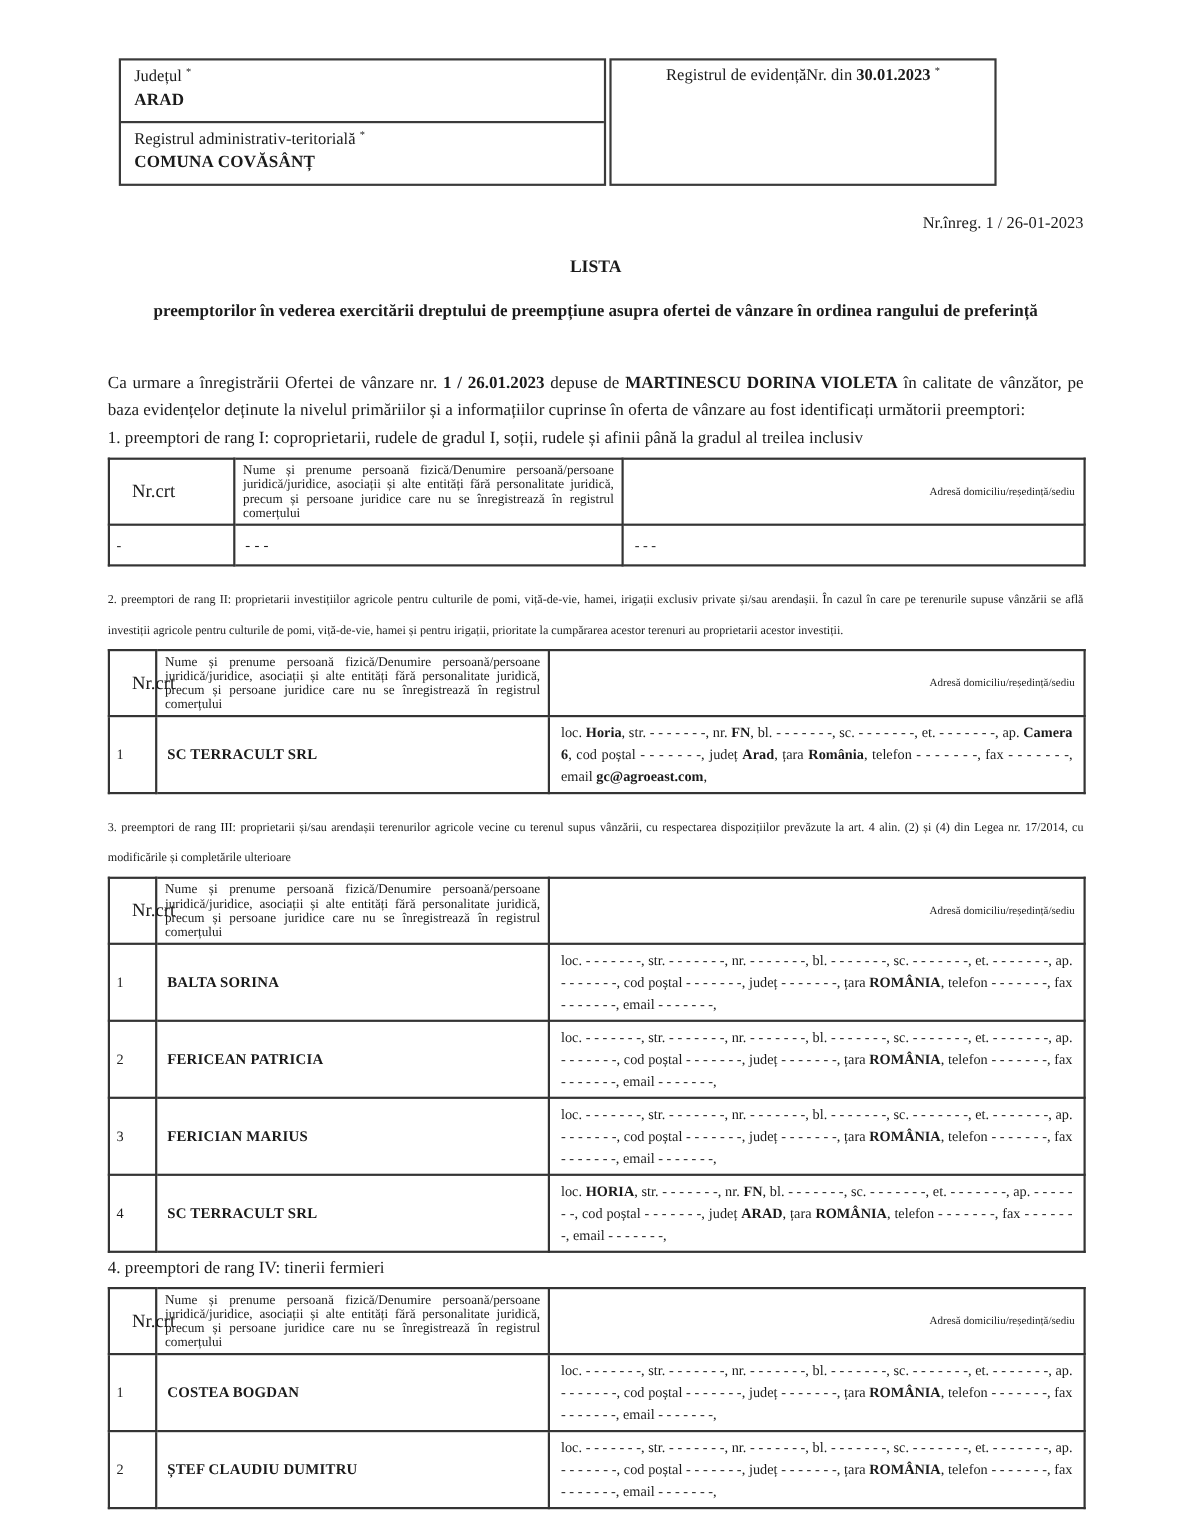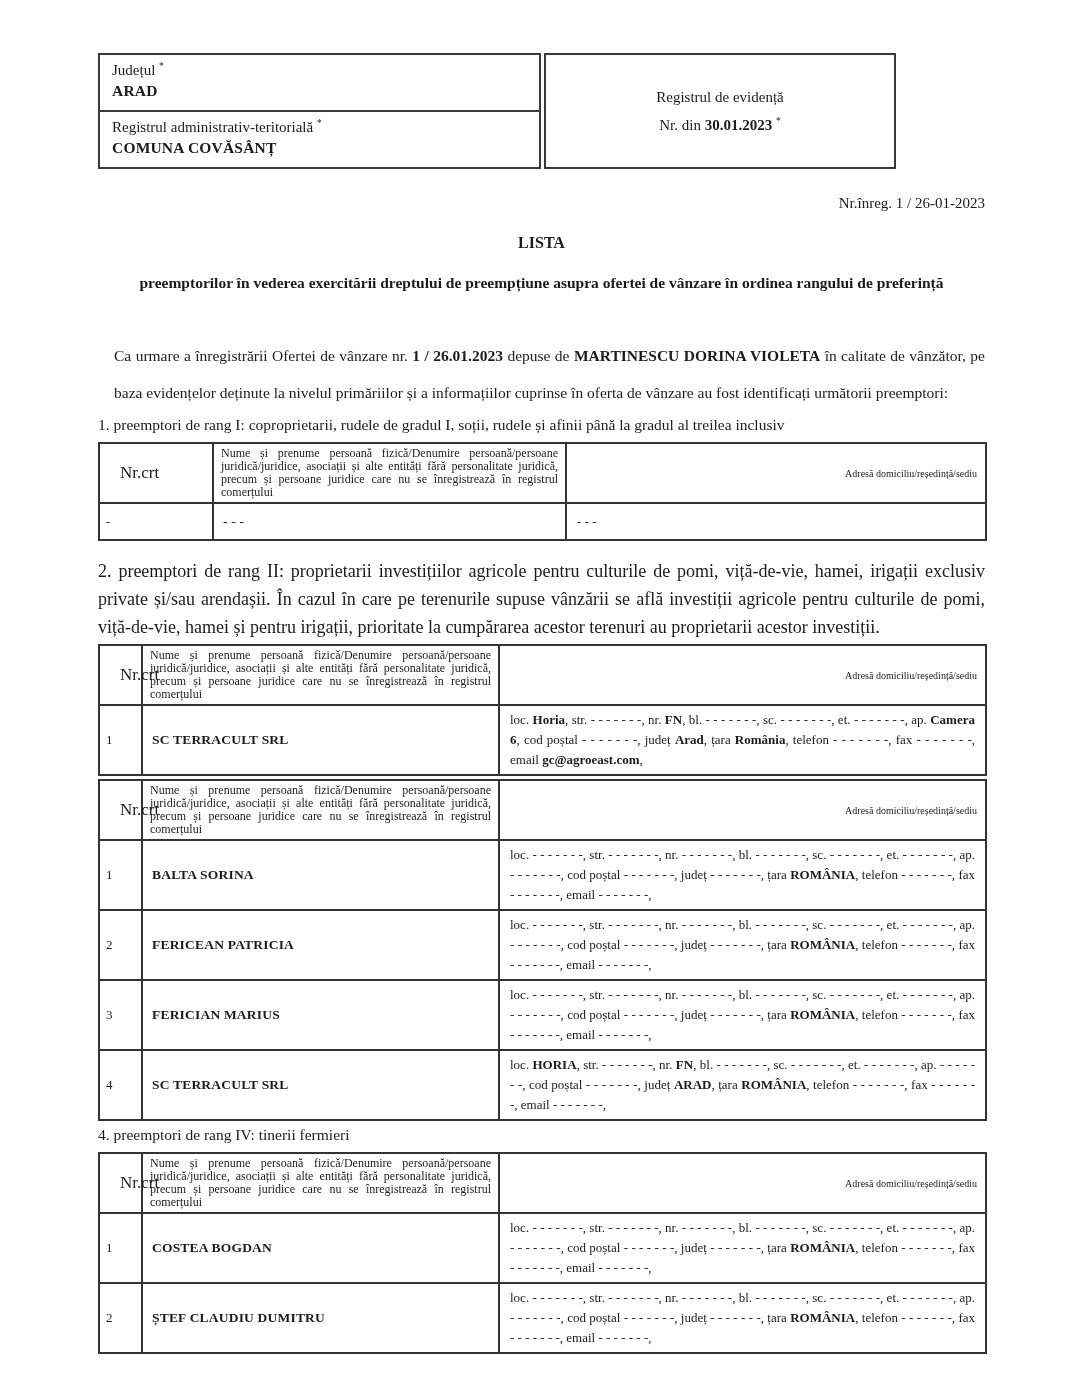--- a/index.html
+++ b/index.html
@@ -5,38 +5,38 @@
   html,body{margin:0;padding:0;background:#ffffff;}
   body{
     width:1079px;height:1400px;overflow:hidden;
     font-family:"Liberation Serif","DejaVu Serif",serif;
     color:#1b1b1b;
     -webkit-font-smoothing:antialiased;
   }
   .page{width:887px;margin-left:98px;padding-top:53px;}
 
   
-  .header-row{display:flex;gap:3px;}
+  .header-row{display:flex;gap:3px;margin-left:10px;}
   .hbox{border:2px solid #3a3a3a;box-sizing:border-box;background:#fff;}
   .hbox-left{width:443px;}
   .hcell{padding:5px 12px 7px 12px;height:43px;}
   .hcell+.hcell{border-top:2px solid #3a3a3a;}
   .hlabel{font-size:15px;line-height:20px;}
   .hvalue{font-size:15.5px;font-weight:bold;line-height:22px;letter-spacing:.2px;}
-  .hbox-right{width:352px;display:flex;flex-direction:column;justify-content:center;text-align:center;font-size:15px;line-height:28px;}
+  .hbox-right{width:352px;display:flex;flex-direction:row;justify-content:center;text-align:center;font-size:15px;line-height:28px;}
   sup.star{font-size:9.5px;vertical-align:super;line-height:0;}
 
   
   .reg-line{margin-top:20px;text-align:right;font-size:15px;line-height:28px;}
   .doc-title{text-align:center;font-weight:bold;font-size:16px;line-height:28px;margin:12px;}
   .doc-subtitle{text-align:center;font-weight:bold;font-size:15.5px;line-height:28px;margin:12px;}
 
-  .intro{margin:40px 0 0 16px;font-size:15.5px;line-height:37px;text-align:justify;}
+  .intro{margin:40px 0 0 0;font-size:15.5px;line-height:24px;text-align:justify;}
   .section-heading{margin:0;font-size:15.5px;line-height:28px;text-align:justify;}
-  .section-para{margin:16px 0 0 0;font-size:18px;line-height:28px;text-align:justify;}
+  .section-para{margin:16px 0 0 0;font-size:11px;line-height:28px;text-align:justify;}
   .mt16{margin-top:0;}
 
   
   table.ptable{border-collapse:collapse;width:887px;table-layout:fixed;margin-top:3px;}
   table.ptable td{border:2px solid #343434;box-sizing:border-box;}
   .th-small{font-size:12px;line-height:13px;text-align:justify;padding:3px 7px;vertical-align:middle;}
   .th-nr{font-size:17px;padding:3px 4px 3px 20px;vertical-align:middle;text-align:left;}
   .th-addr{font-size:10px;padding:3px 8px;vertical-align:middle;text-align:right;}
   .cell-nr{font-size:13px;padding:3px 4px 3px 6px;vertical-align:middle;}
   .cell-name{font-size:13.5px;font-weight:bold;padding:3px 4px 3px 9px;vertical-align:middle;letter-spacing:.2px;}
@@ -108,20 +108,21 @@
         <td class="th-addr">Adresă domiciliu/reședință/sediu</td>
       </tr>
       <tr class="row-std">
         <td class="cell-nr">1</td>
         <td class="cell-name">SC TERRACULT SRL</td>
         <td class="cell-addr"><span>loc. </span><b>Horia</b><span>, str. - - - - - - -, nr. </span><b>FN</b><span>, bl. - - - - - - -, sc. - - - - - - -, et. - - - - - - -, ap. </span><b>Camera 6</b><span>, cod poștal - - - - - - -, județ </span><b>Arad</b><span>, țara </span><b>România</b><span>, telefon - - - - - - -, fax - - - - - - -, email </span><b>gc@agroeast.com</b><span>,</span></td>
       </tr>
     </tbody>
   </table>
 
+  <p class="section-para">3. preemptori de rang III: proprietarii și/sau arendașii terenurilor agricole vecine cu terenul supus vânzării, cu respectarea dispozițiilor prevăzute la art. 4 alin. (2) și (4) din Legea nr. 17/2014, cu modificările și completările ulterioare</p>
   <table class="ptable">
     <colgroup>
         <col style="width:43px">
         <col style="width:357px">
         <col style="width:487px">
       </colgroup>
     <tbody>
       <tr>
         <td class="th-nr">Nr.crt</td>
         <td class="th-small">Nume și prenume persoană fizică/Denumire persoană/persoane juridică/juridice, asociații și alte entități fără personalitate juridică, precum și persoane juridice care nu se înregistrează în registrul comerțului</td>

